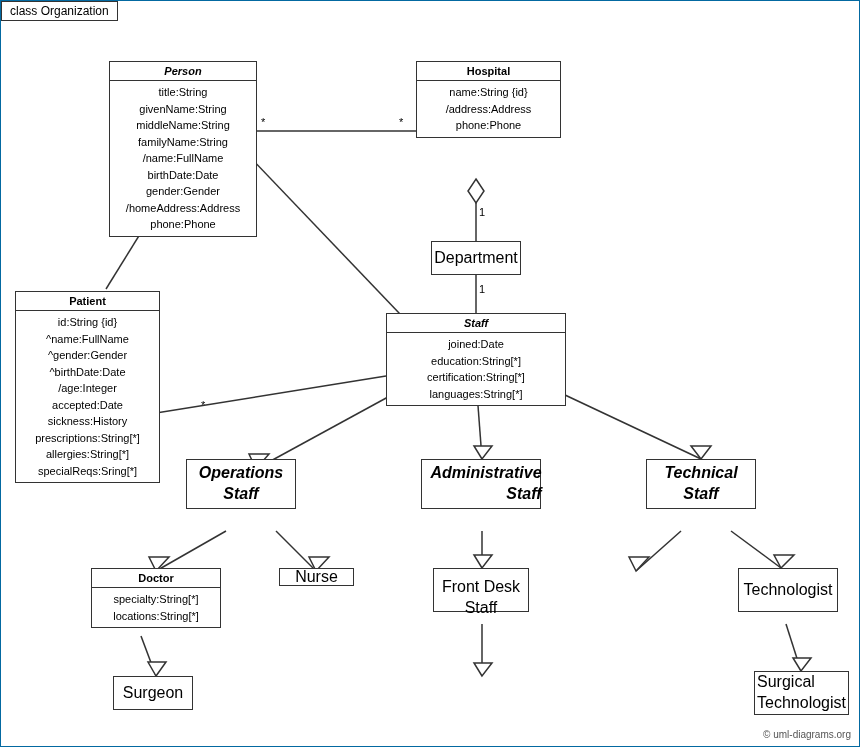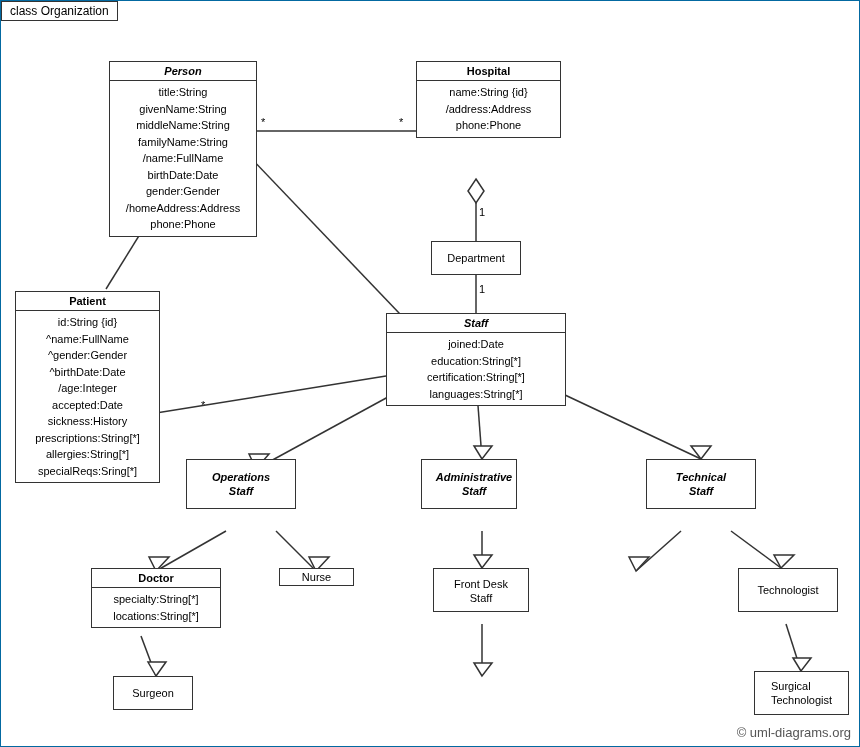--- a/index.html
+++ b/index.html
@@ -55,38 +55,38 @@
     .uml-class .attr-row {
       display: flex;
       justify-content: center;
     }
     .simple-box {
       position: absolute;
       border: 1.5px solid #333;
       background: #fff;
       text-align: center;
       padding: 8px 6px;
-      font-size: 11px;
+      font-size: 16px;
     }
     .simple-box.italic-name {
       font-style: italic;
       font-weight: bold;
     }
     svg.arrows {
       position: absolute;
       top: 0; left: 0;
       width: 860px;
       height: 747px;
       pointer-events: none;
     }
     .copyright {
       position: absolute;
       bottom: 6px;
       right: 8px;
-      font-size: 13px;
+      font-size: 10px;
       color: #555;
     }
   </style>
 </head>
 <body>
 
 <div class="diagram-container">
 
   <div class="diagram-title">class Organization</div>
 
@@ -281,21 +281,21 @@
           <span>languages:</span>
           <span>String[*]</span>
         </div>
     </div>
   </div>
 
   <div class="simple-box italic-name" style="left:185px; top:458px; width:110px; height:50px; display:flex; align-items:center; justify-content:center; text-align:center; line-height:1.3;">
     <span>Operations<br>Staff</span>
   </div>
 
-  <div class="simple-box italic-name" style="left:420px; top:458px; width:96px; height:50px; display:flex; align-items:center; justify-content:center; text-align:center; line-height:1.3;padding-left:16px;">
+  <div class="simple-box italic-name" style="left:420px; top:458px; width:120px; height:50px; display:flex; align-items:center; justify-content:center; text-align:right; line-height:1.3;padding-left:16px;">
     <span>Administrative<br>Staff</span>
   </div>
 
   <div class="simple-box italic-name" style="left:645px; top:458px; width:110px; height:50px; display:flex; align-items:center; justify-content:center; text-align:center; line-height:1.3;">
     <span>Technical<br>Staff</span>
   </div>
 
   <div class="uml-class" style="left:90px; top:567px; width:130px;">
     <div class="class-name not-italic">Doctor</div>
     <div class="class-attrs">

